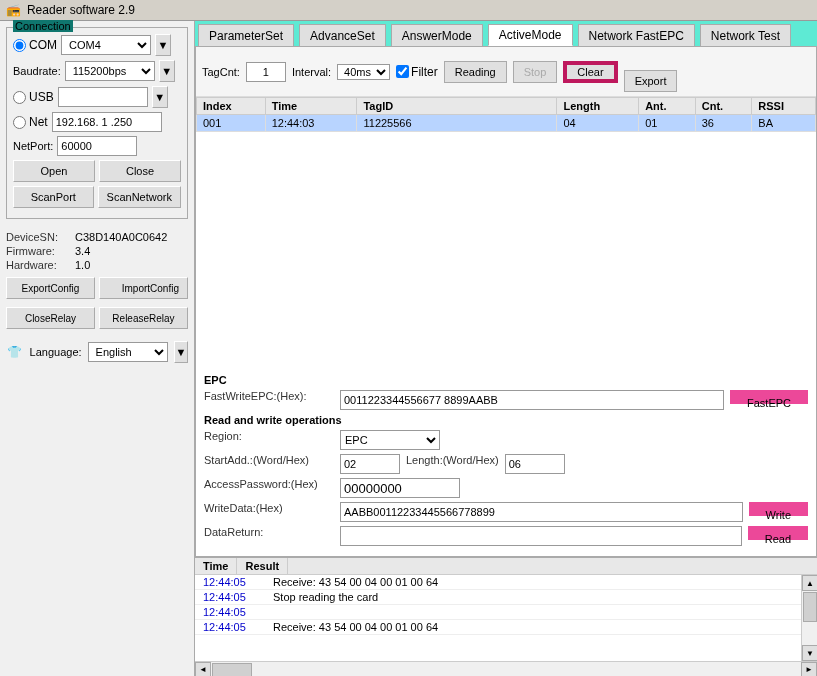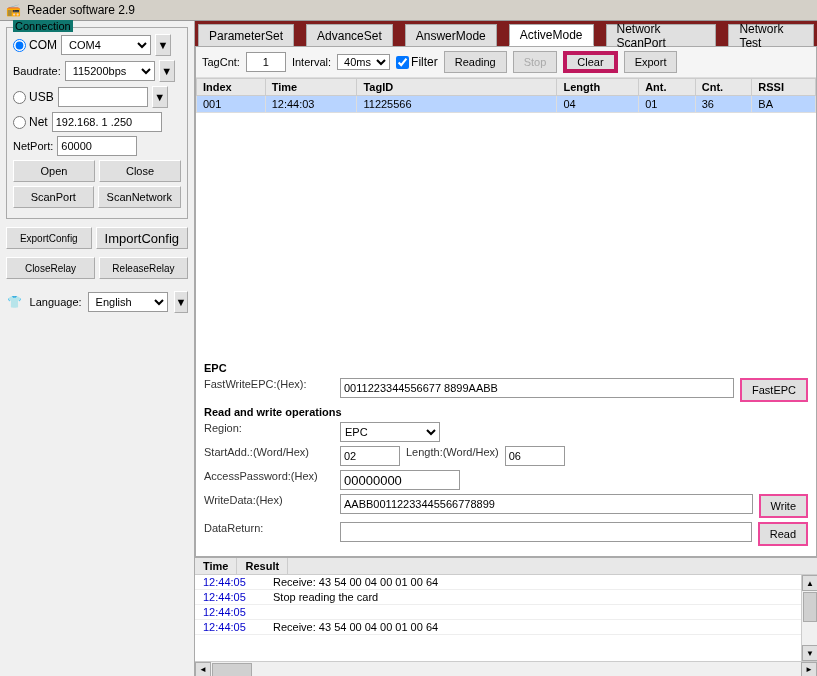--- a/index.html
+++ b/index.html
@@ -29,54 +29,54 @@
     
     .device-info { margin-top: 4px; }
     .info-row { display: flex; align-items: center; gap: 4px; margin-bottom: 2px; }
     .info-label { font-size: 11px; color: #333; min-width: 65px; }
     .info-value { font-size: 11px; }
     
     
     .right-panel { flex: 1; display: flex; flex-direction: column; background: #f0f0f0; }
     
     
-    .tab-bar { display: flex; background: #7f1d1d; border-bottom: 1px solid #aaa; padding: 3px 3px 0; gap: 12px; }
+    .tab-bar { display: flex; background: #5eead4; border-bottom: 1px solid #aaa; padding: 3px 3px 0; gap: 5px; }
     .tab { height: 22px; padding: 0 10px; background: #e0e0e0; border: 1px solid #aaa; border-bottom: none; font-size: 11px; cursor: pointer; display: flex; align-items: center; }
     .tab.active { background: white; border-bottom: 1px solid white; margin-bottom: -1px; z-index: 1; justify-content: flex-end; }
     
     
     .tab-content { flex: 1; background: white; border: 1px solid #aaa; border-top: none; display: flex; flex-direction: column; overflow: hidden; }
     
     .toolbar { display: flex; align-items: center; padding: 4px 6px; gap: 6px; border-bottom: 1px solid #ddd; background: #f5f5f5; }
     .toolbar-label { font-size: 11px; }
     .toolbar-input { height: 20px; width: 40px; border: 1px solid #999; background: white; padding: 0 3px; font-size: 11px; text-align: center; }
     .toolbar-combo { height: 16px; border: 1px solid #999; background: white; padding: 0 2px; font-size: 11px; }
     .toolbar-checkbox { display: flex; align-items: center; gap: 2px; }
     .btn-reading { height: 22px; background: #e0e0e0; border: 1px solid #aaa; padding: 0 10px; font-size: 11px; cursor: pointer; }
     .btn-stop { height: 22px; background: #e0e0e0; border: 1px solid #aaa; padding: 0 10px; font-size: 11px; cursor: pointer; color: #aaa; }
     .btn-clear { height: 22px; background: #e0e0e0; border: 4px solid #be185d; padding: 0 10px; font-size: 11px; cursor: pointer; }
-    .btn-export { height: 22px; background: #e0e0e0; border: 1px solid #aaa; padding: 0 10px; font-size: 11px; cursor: pointer; }
+    .btn-export { height: 22px; background: #e0e0e0; border: 1px solid #aaa; padding: 0 10px; font-size: 11px; cursor: pointer; margin-top: 19px; }
     
     
     .data-table { flex: 1; overflow-y: auto; }
     table { width: 100%; border-collapse: collapse; }
     table th { background: #e8e8e8; border: 1px solid #ccc; padding: 2px 6px; font-size: 11px; text-align: left; position: sticky; top: 0; }
     table td { border: 1px solid #ddd; padding: 2px 6px; font-size: 11px; }
     .row-selected { background: #b8d4ff; }
     
     .epc-section { padding: 6px 8px; }
     .section-title { font-weight: bold; font-size: 11px; margin-bottom: 4px; }
     .field-row { display: flex; align-items: flex-start; gap: 6px; margin-bottom: 4px; }
     .field-label { font-size: 11px; min-width: 130px; color: #333; }
     .field-input { height: 20px; border: 1px solid #999; background: white; padding: 0 3px; font-size: 11px; flex: 1; }
     .field-input-short { height: 20px; border: 1px solid #999; background: white; padding: 0 3px; font-size: 11px; width: 60px; }
     .field-input-medium { height: 20px; border: 1px solid #999; background: white; padding: 0 3px; font-size: 13px; width: 120px; }
     .field-combo { height: 20px; border: 1px solid #999; background: white; font-size: 11px; width: 100px; }
     
-    .ops-btn { height: 24px; background: #e0e0e0; border: 2px solid #ec4899; padding: 0 10px; font-size: 11px; cursor: pointer; }
+    .ops-btn { height: 14px; background: #e0e0e0; border: 7px solid #ec4899; padding: 0 10px; font-size: 11px; cursor: pointer; }
     
     
     .log-panel { height: 120px; border-top: 1px solid #aaa; display: flex; flex-direction: column; background: white; }
     .log-header { display: flex; background: #e8e8e8; border-bottom: 1px solid #ccc; }
     .log-header-cell { padding: 2px 8px; font-size: 11px; font-weight: bold; border-right: 1px solid #ccc; }
     .log-content { flex: 1; overflow-y: auto; position: relative; }
     .log-row { display: flex; border-bottom: 1px solid #eee; }
     .log-cell-time { padding: 1px 8px; font-size: 11px; width: 70px; color: #0000cc; flex-shrink: 0; }
     .log-cell-result { padding: 1px 8px; font-size: 11px; flex: 1; }
     
@@ -152,24 +152,38 @@
         <button class="btn" style="flex:1;">Open</button>
         <button class="btn" style="flex:1;">Close</button>
       </div>
 
       <div class="btn-row">
         <button class="btn" style="flex:1;">ScanPort</button>
         <button class="btn" style="flex:1;">ScanNetwork</button>
       </div>
     </div>
 
+    <div class="device-info">
+      <div class="info-row">
+        <span class="info-label">DeviceSN:</span>
+        <span class="info-value">C38D140A0C0642</span>
+      </div>
+      <div class="info-row">
+        <span class="info-label">Firmware:</span>
+        <span class="info-value">3.4</span>
+      </div>
+      <div class="info-row">
+        <span class="info-label">Hardware:</span>
+        <span class="info-value">1.0</span>
+      </div>
+    </div>
 
     <div class="btn-row">
       <button class="btn" style="flex:1;font-size:10px;">ExportConfig</button>
-      <button class="btn" style="flex:1;font-size:13px;">ImportConfig</button>
+      <button class="btn" style="flex:1;font-size:10px;text-align:right;">ImportConfig</button>
     </div>
     <div class="btn-row">
       <button class="btn" style="flex:1;font-size:10px;">CloseRelay</button>
       <button class="btn" style="flex:1;font-size:10px;">ReleaseRelay</button>
     </div>
 
     <div class="language-row">
       <div class="shirt-icon">👕</div>
       <span class="label">Language:</span>
       <select class="text-input" style="width:90px;">
@@ -188,21 +202,21 @@
       <div class="tab">
         <span>AdvanceSet</span>
       </div>
       <div class="tab">
         <span>AnswerMode</span>
       </div>
       <div class="tab active">
         <span>ActiveMode</span>
       </div>
       <div class="tab">
-        <span>Network ScanPort</span>
+        <span>Network FastEPC</span>
       </div>
       <div class="tab">
         <span>Network Test</span>
       </div>
     </div>
 
     <div class="tab-content">
 
       <div class="toolbar">
         <span class="toolbar-label">TagCnt:</span>

